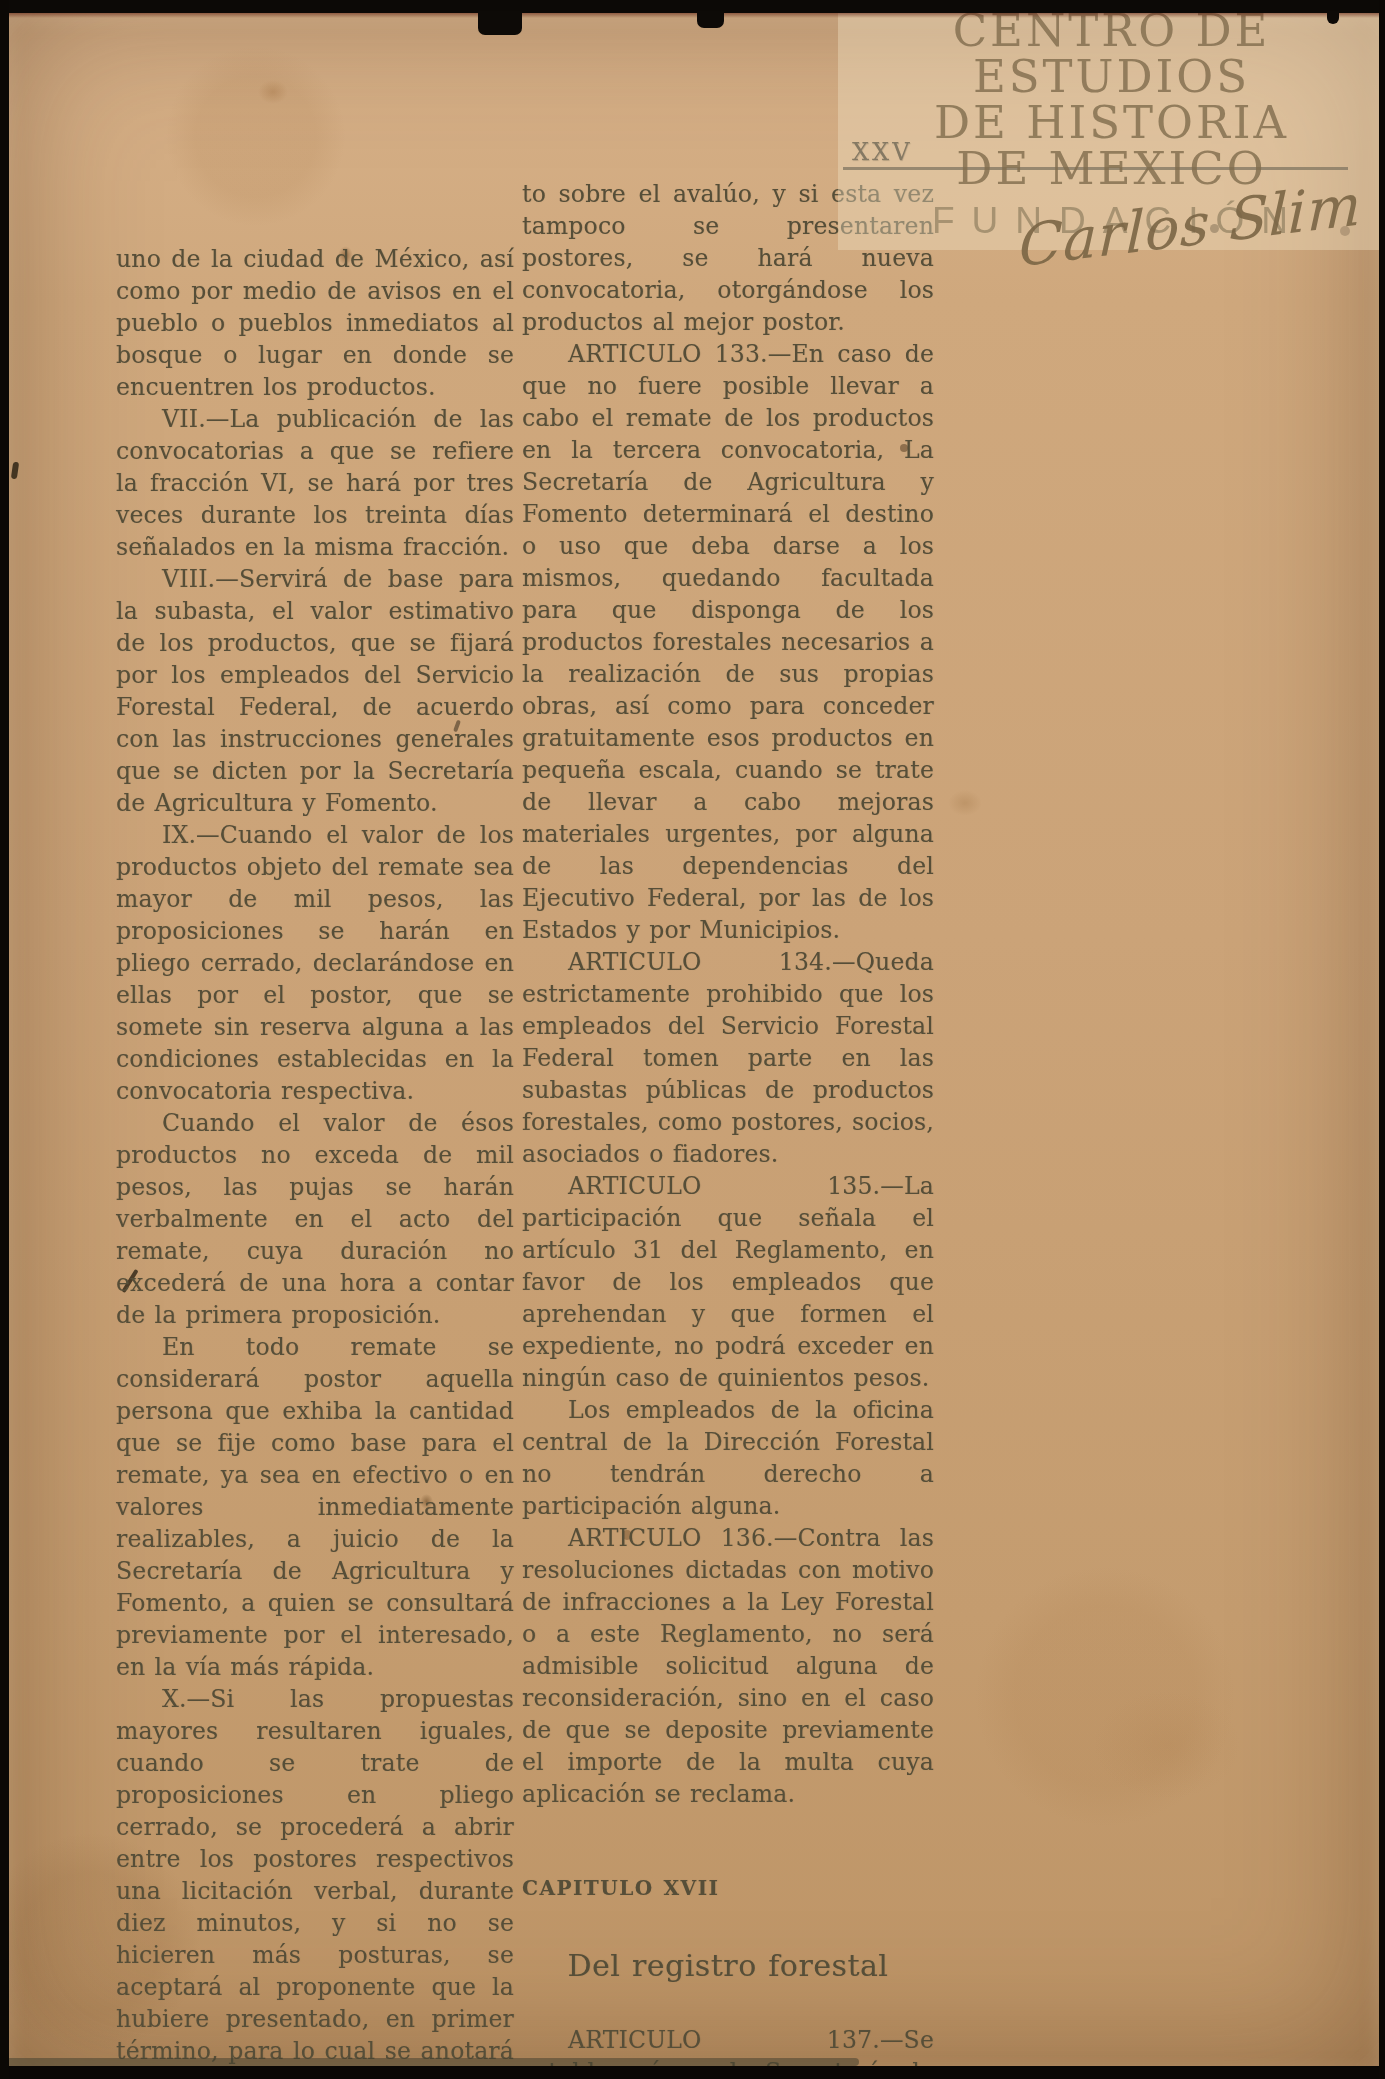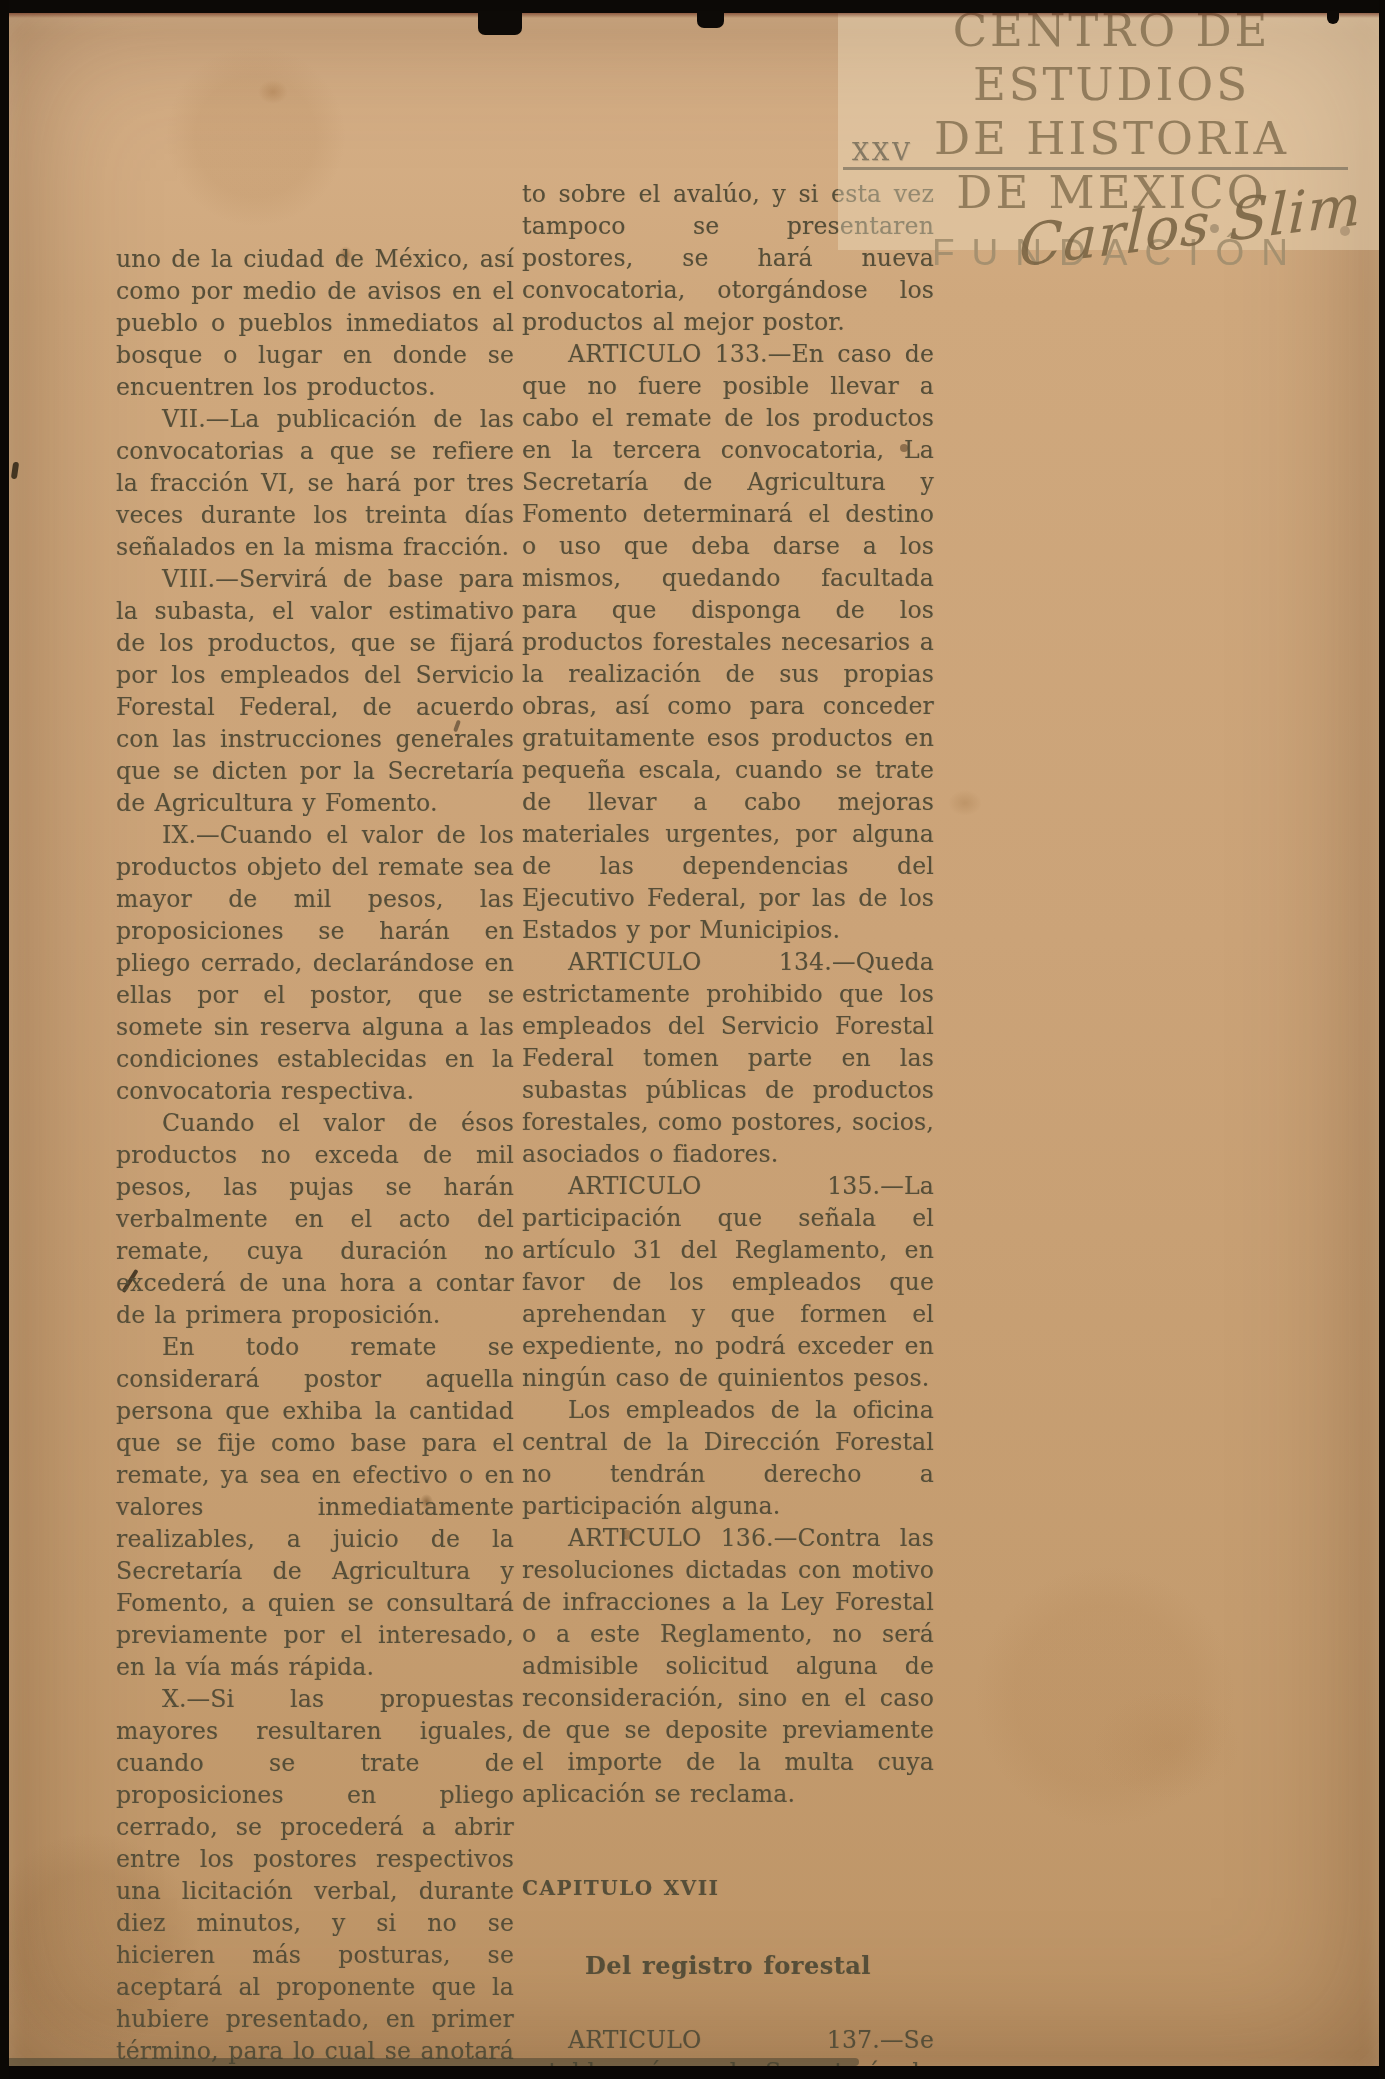--- a/index.html
+++ b/index.html
@@ -48,42 +48,41 @@
   }
   .col-left  { left:116px; top:243px; width:398px; }
   .col-right { left:522px; top:178px; width:412px; }
   .para { text-indent:46px; }
   .para.cont { text-indent:0; }
   .chapter {
     text-align:left; font-weight:bold; font-size:20px;
     letter-spacing:1.5px; margin:62px 0 46px 0; text-indent:0;
   }
   .section {
-    text-align:center; font-weight:bold; font-size:24px;
+    text-align:center; font-weight:normal; font-size:30px;
     letter-spacing:0.5px; margin:0 0 42px 0; text-indent:0;
   }
 
   
   .pagenum {
     position:absolute; left:852px; top:138px; z-index:2;
     font-weight:normal; font-size:24px; letter-spacing:3px; color:#3e3424;
     text-shadow:0.5px 0.5px 0.8px rgba(40,32,18,0.4);
   }
   .pagenum-rule {
     position:absolute; left:843px; top:167px; width:505px; height:3px;
     background:#3e3424; opacity:0.8; z-index:2;
   }
 
   
   .watermark {
     position:absolute; left:838px; top:8px; right:0; height:242px; z-index:3;
     background:rgba(240,224,196,0.40);
     display:flex; flex-direction:column; align-items:center;
     padding-top:0;
-    gap:8px;
   }
   .wm-line {
     font-family:"DejaVu Serif", serif;
     font-size:45px; line-height:46px; letter-spacing:3px;
     color:rgba(128,108,76,0.80);
   }
   .wm-foundation {
     font-family:Liberation Sans, sans-serif;
     font-size:37px; line-height:44px; letter-spacing:17px;
     margin-top:7px; padding-left:14px;

